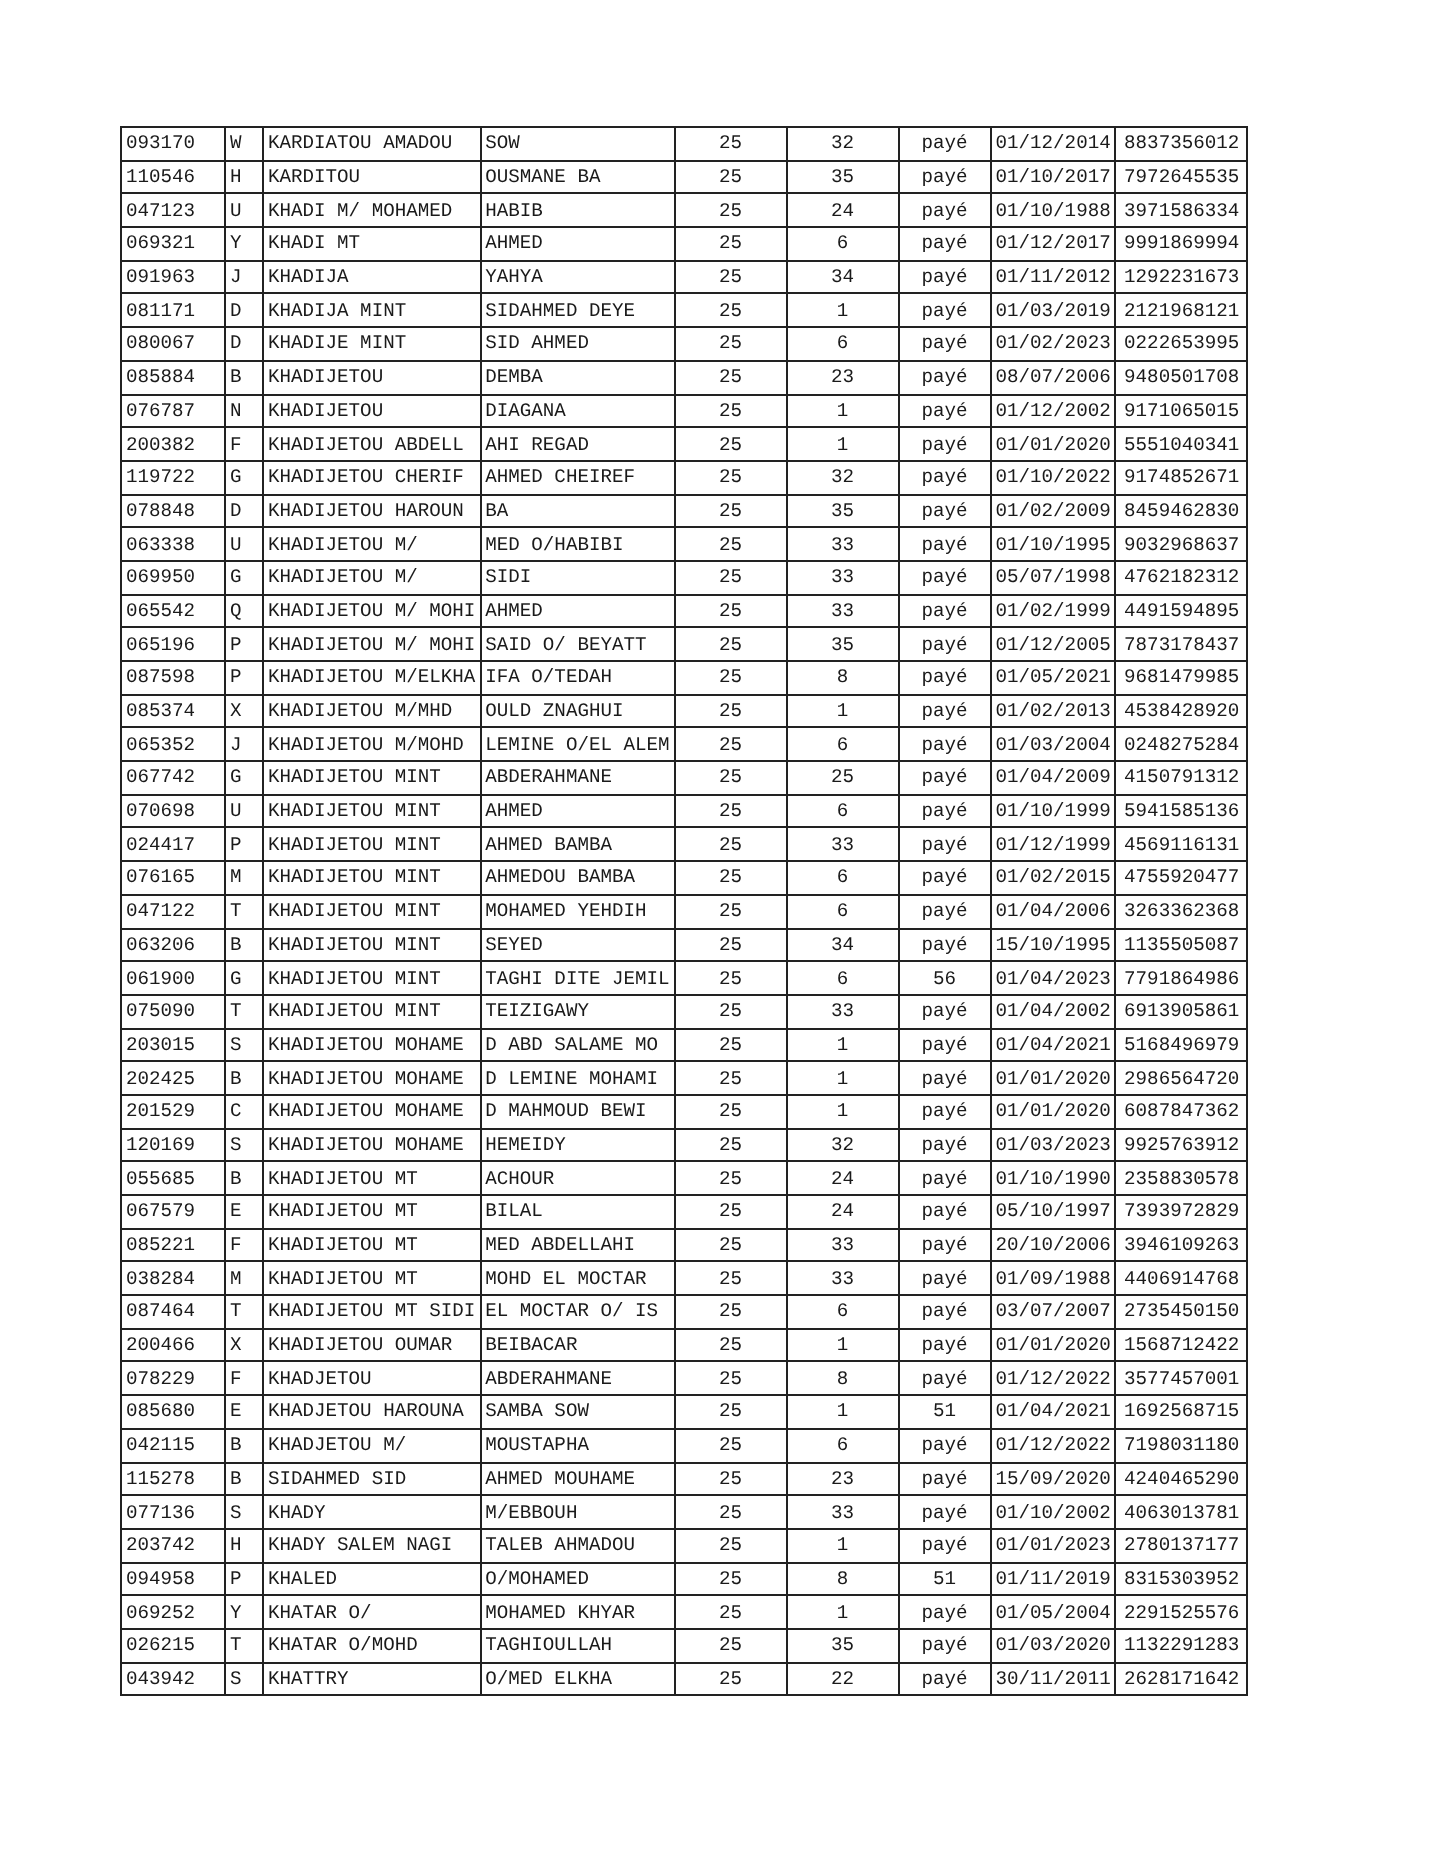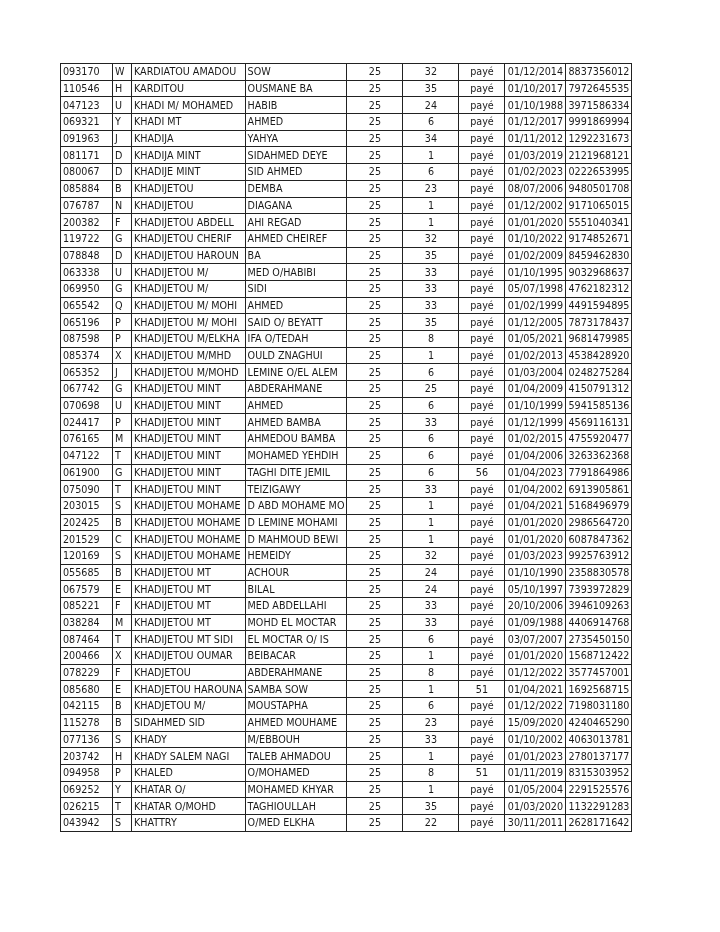--- a/index.html
+++ b/index.html
@@ -1,19 +1,19 @@
 <!DOCTYPE html>
 <html><head>
 <meta charset="utf-8">
 <style>
   html, body { margin: 0; padding: 0; background: #ffffff; }
   body { width: 720px; height: 932px; position: relative; overflow: hidden;
          font-family: "DejaVu Sans", "Liberation Sans", sans-serif; }
   table { position: absolute; left: 60px; top: 63px; border-collapse: collapse;
-          table-layout: fixed; font-size: 9.6px; color: #1a1a1a; }
+          table-layout: fixed; font-size: 9.6px; color: #1a1a1a; font-family: Liberation Mono, monospace; }
   td { border: 1.4px solid #222; height: 15.7px; padding: 0 2px; white-space: nowrap;
        overflow: hidden; line-height: 15px; }
   td.c { text-align: center; }
   col.c0 { width: 52px; } col.c1 { width: 19px; } col.c2 { width: 99px; }
   col.c3 { width: 90px; } col.c4 { width: 56px; } col.c5 { width: 56px; }
   col.c6 { width: 46px; } col.c7 { width: 61px; } col.c8 { width: 66px; }
 </style>
 </head>
 <body>
 
@@ -288,20 +288,31 @@
         <td>T</td>
         <td>KHADIJETOU MINT</td>
         <td>MOHAMED YEHDIH</td>
         <td class="c">25</td>
         <td class="c">6</td>
         <td class="c">payé</td>
         <td class="c">01/04/2006</td>
         <td class="c">3263362368</td>
       </tr>
       <tr>
+        <td>063206</td>
+        <td>B</td>
+        <td>KHADIJETOU MINT</td>
+        <td>SEYED</td>
+        <td class="c">25</td>
+        <td class="c">34</td>
+        <td class="c">payé</td>
+        <td class="c">15/10/1995</td>
+        <td class="c">1135505087</td>
+      </tr>
+      <tr>
         <td>061900</td>
         <td>G</td>
         <td>KHADIJETOU MINT</td>
         <td>TAGHI DITE JEMIL</td>
         <td class="c">25</td>
         <td class="c">6</td>
         <td class="c">56</td>
         <td class="c">01/04/2023</td>
         <td class="c">7791864986</td>
       </tr>
@@ -313,21 +324,21 @@
         <td class="c">25</td>
         <td class="c">33</td>
         <td class="c">payé</td>
         <td class="c">01/04/2002</td>
         <td class="c">6913905861</td>
       </tr>
       <tr>
         <td>203015</td>
         <td>S</td>
         <td>KHADIJETOU MOHAME</td>
-        <td>D ABD MOHAME MO</td>
+        <td>D ABD SALAME MO</td>
         <td class="c">25</td>
         <td class="c">1</td>
         <td class="c">payé</td>
         <td class="c">01/04/2021</td>
         <td class="c">5168496979</td>
       </tr>
       <tr>
         <td>202425</td>
         <td>B</td>
         <td>KHADIJETOU MOHAME</td>

